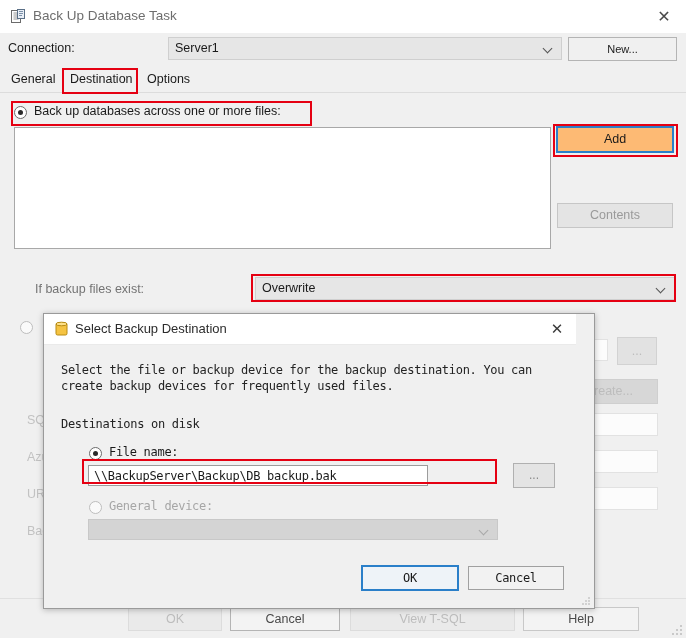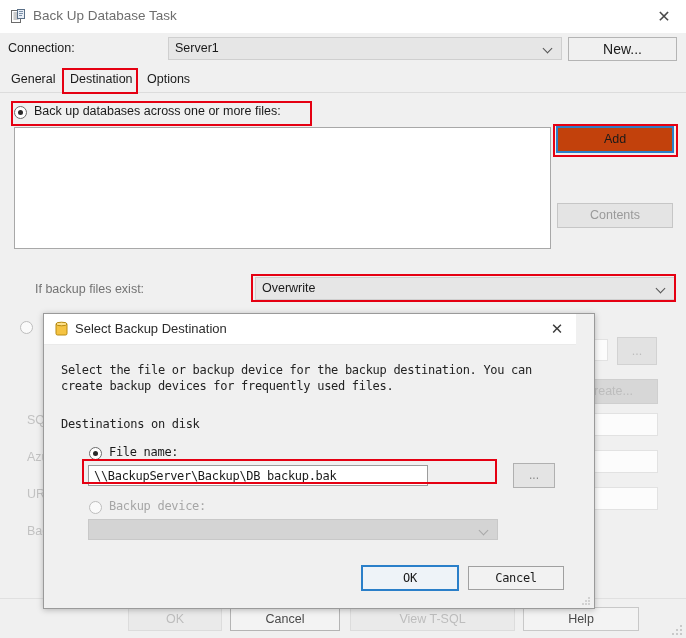--- a/index.html
+++ b/index.html
@@ -99,21 +99,21 @@
     border-bottom: 1.4px solid #555;
     transform: rotate(45deg);
   }
   #new-button {
     position: absolute;
     left: 568px; top: 4px;
     width: 109px; height: 24px;
     background: #f0f0f0;
     border: 1px solid #b4b4b4;
     box-sizing: border-box;
-    font-size: 14px;
+    font-size: 11px;
     color: #1a1a1a;
     text-align: center;
     line-height: 22px;
     cursor: pointer;
   }
 
   
   #tab-strip {
     position: absolute;
     left: 0; top: 68px;
@@ -205,21 +205,21 @@
     border: 1px solid #c6c6c6;
     box-sizing: border-box;
     font-size: 12.5px;
     color: #9a9a9a;
     text-align: center;
     line-height: 23px;
     cursor: default;
   }
   #btn-add {
     top: 34px;
-    background: #c2410c;
+    background: #fdba74;
     border: 1px solid #2a7fc9;
     outline: 1px solid #2a7fc9;
     color: #1a1a1a;
     cursor: pointer;
   }
   #btn-remove { top: 72px; }
   #btn-contents { top: 110px; }
 
   #if-exist-label {
     position: absolute;
@@ -599,21 +599,21 @@
   <div id="radio-filename-row">
     <span class="radio checked"></span>
     <span class="radio-label mono">File name:</span>
   </div>
 
   <div id="filename-input" class="mono">\\BackupServer\Backup\DB_backup.bak</div>
   <div id="browse-button">...</div>
 
   <div id="radio-device-row">
     <span class="radio disabled"></span>
-    <span class="radio-label mono disabled">Backup device:</span>
+    <span class="radio-label mono disabled">General device:</span>
   </div>
 
   <div id="device-combo">
     <span class="chev"></span>
   </div>
 
   <div id="modal-btn-ok" class="mono">OK</div>
   <div id="modal-btn-cancel" class="mono">Cancel</div>
 
   <span id="modal-grip">

